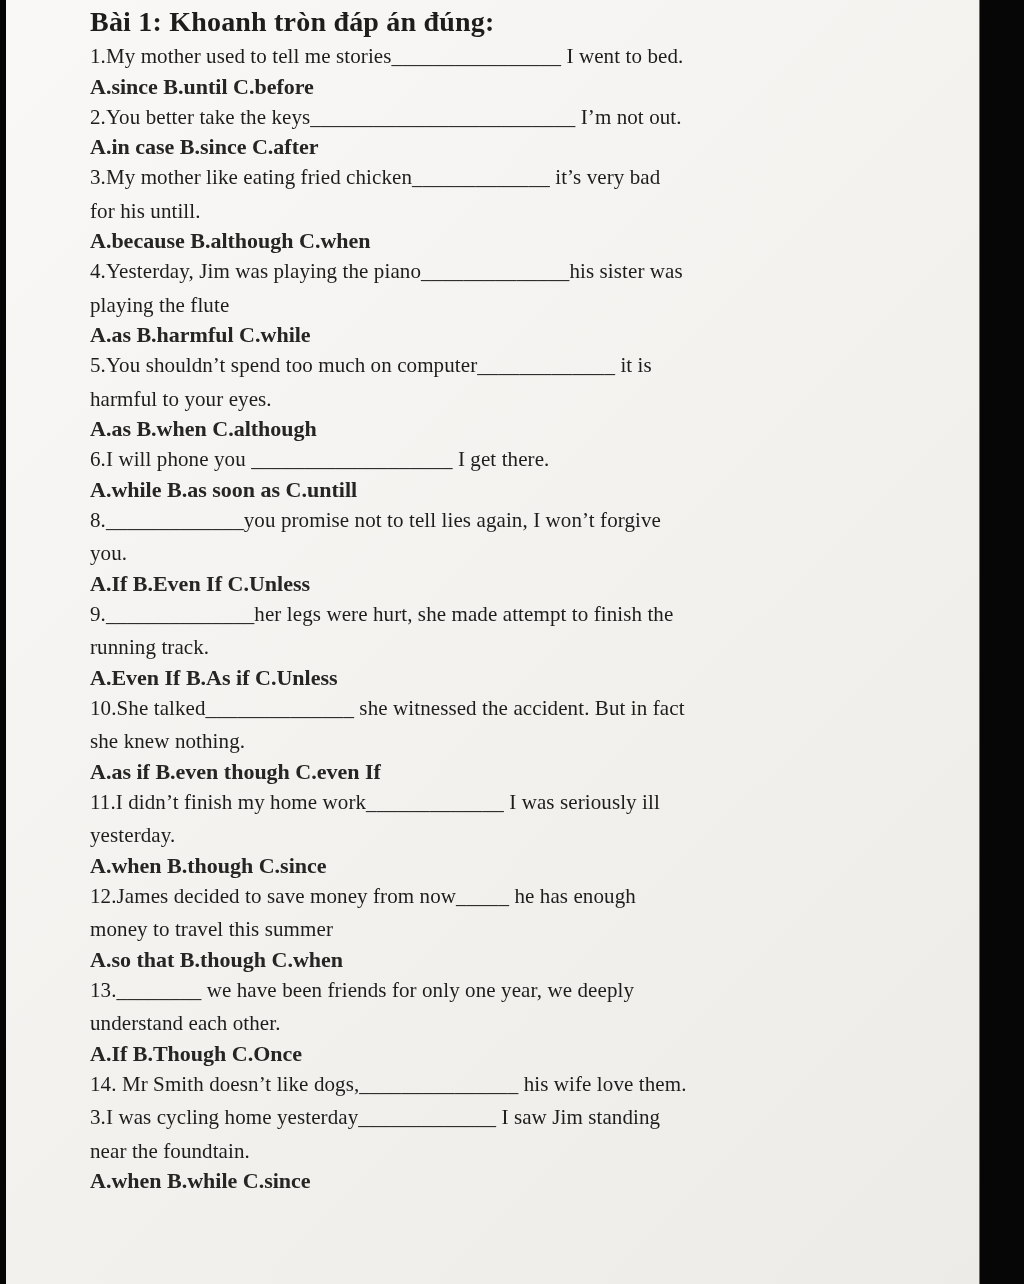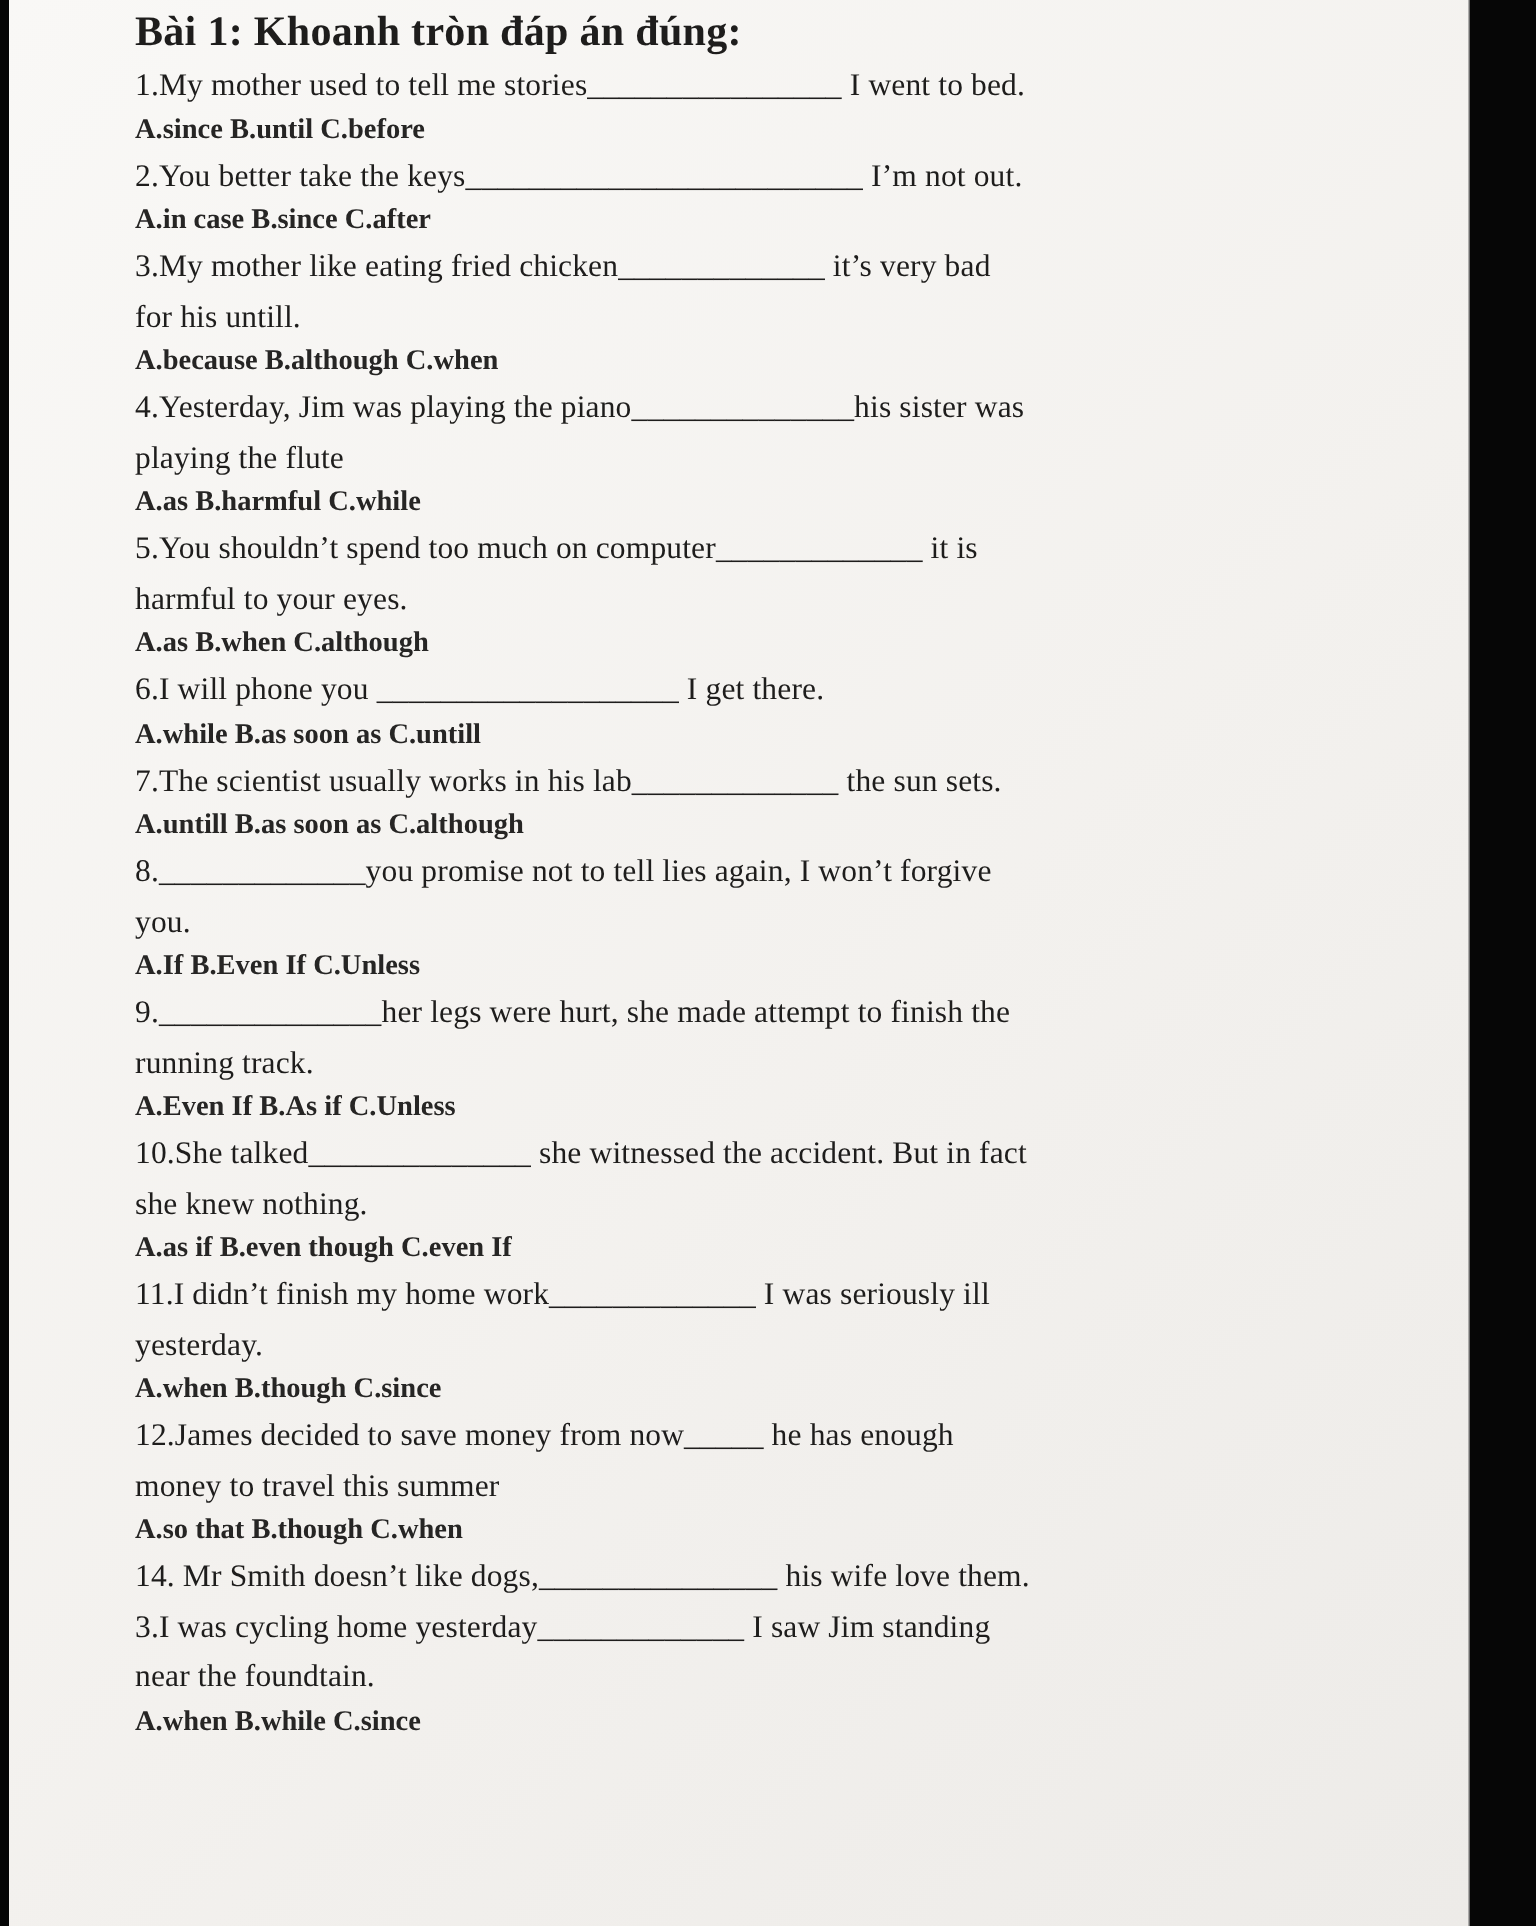--- a/index.html
+++ b/index.html
@@ -50,21 +50,21 @@
   }
 
   .qline {
     font-size: 21px;
     line-height: 33.5px;
     white-space: nowrap;
     letter-spacing: 0.1px;
   }
 
   .opts {
-    font-size: 19px;
+    font-size: 22px;
     font-weight: bold;
     line-height: 22px;
     padding: 2px 0 3px 0;
     white-space: nowrap;
     color: #262524;
   }
 </style>
 </head>
 <body>
 
@@ -100,24 +100,20 @@
       <div class="qline">5.You shouldn’t spend too much on computer_____________ it is</div>
       <div class="qline">harmful to your eyes.</div>
       <div class="opts">A.as B.when C.although</div>
     </div>
 
     <div>
       <div class="qline">6.I will phone you ___________________ I get there.</div>
       <div class="opts">A.while B.as soon as C.untill</div>
     </div>
 
-    <div>
-      <div class="qline">7.The scientist usually works in his lab_____________ the sun sets.</div>
-      <div class="opts">A.untill B.as soon as C.although</div>
-    </div>
 
     <div>
       <div class="qline">8._____________you promise not to tell lies again, I won’t forgive</div>
       <div class="qline">you.</div>
       <div class="opts">A.If B.Even If C.Unless</div>
     </div>
 
     <div>
       <div class="qline">9.______________her legs were hurt, she made attempt to finish the</div>
       <div class="qline">running track.</div>
@@ -135,20 +131,25 @@
       <div class="qline">yesterday.</div>
       <div class="opts">A.when B.though C.since</div>
     </div>
 
     <div>
       <div class="qline">12.James decided to save money from now_____ he has enough</div>
       <div class="qline">money to travel this summer</div>
       <div class="opts">A.so that B.though C.when</div>
     </div>
 
+    <div>
+      <div class="qline">13.________ we have been friends for only one year, we deeply</div>
+      <div class="qline">understand each other.</div>
+      <div class="opts">A.If B.Though C.Once</div>
+    </div>
 
     <div>
       <div class="qline">14. Mr Smith doesn’t like dogs,_______________ his wife love them.</div>
     </div>
 
     <div>
       <div class="qline">3.I was cycling home yesterday_____________ I saw Jim standing</div>
       <div class="qline">near the foundtain.</div>
       <div class="opts">A.when B.while C.since</div>
     </div>

